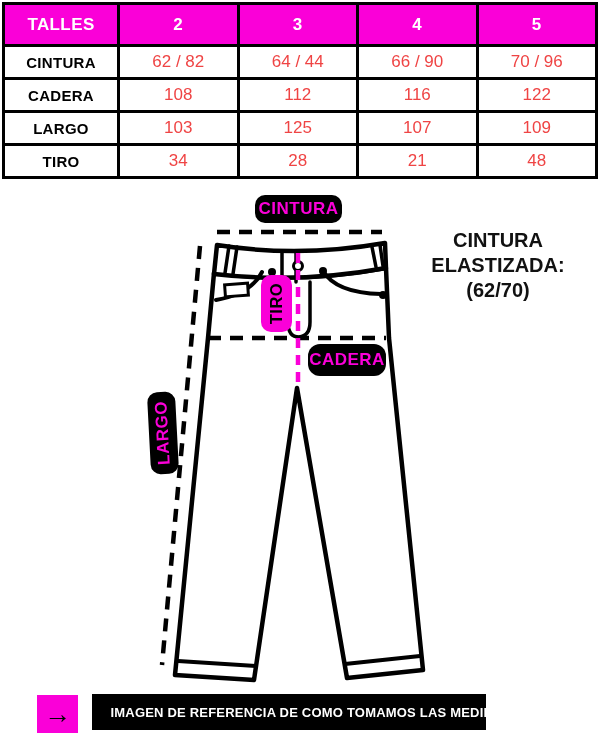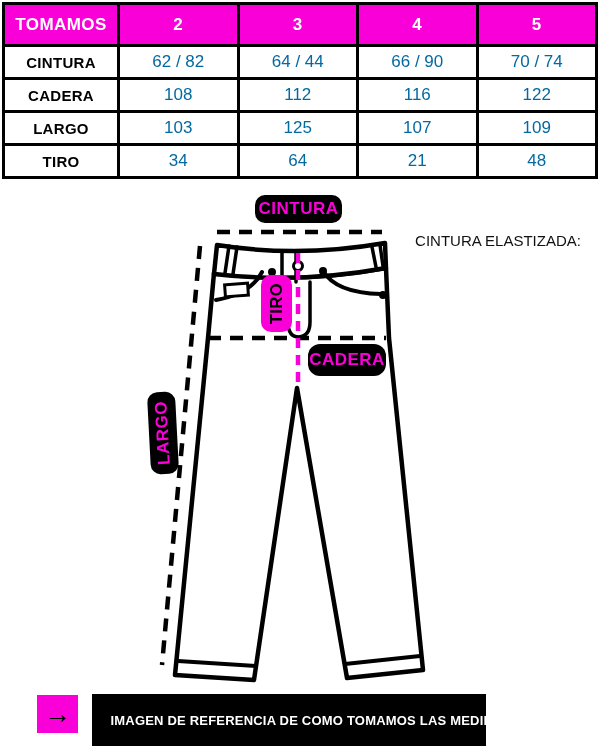--- a/index.html
+++ b/index.html
@@ -27,50 +27,50 @@
     text-align:center;vertical-align:middle;padding:0;
   }
   .size-table thead th{
     background:var(--magenta);color:var(--white);
     font-size:17px;font-weight:700;height:42px;letter-spacing:.4px;
   }
   .size-table tbody th{
     font-size:15px;font-weight:700;color:var(--black);height:33px;letter-spacing:.3px;
   }
   .size-table tbody td{
-    font-size:17px;font-weight:400;color:#0369a1;height:33px;margin-left:20px;
+    font-size:17px;font-weight:400;color:#ef4444;height:33px;margin-left:20px;
   }
   
   .diagram-svg{position:absolute;left:0;top:0;width:600px;height:750px;}
   .tag{
     position:absolute;display:flex;align-items:center;justify-content:center;
     background:var(--black);color:var(--magenta);
     font-weight:700;font-size:17px;letter-spacing:.5px;
     border-radius:10px;
   }
   .tag-cintura{left:255px;top:195px;width:87px;height:28px;}
   .tag-cadera{left:308px;top:344px;width:78px;height:32px;border-radius:12px;}
   .tag-largo{left:122px;top:419px;width:82px;height:28px;transform:rotate(-93deg);}
   .tag-tiro{
     left:248px;top:288px;width:57px;height:31px;transform:rotate(-90deg);
     background:var(--magenta);color:var(--black);font-size:16.5px;
   }
   .waist-note{
     position:absolute;left:398px;top:228px;width:200px;
     text-align:center;color:#111;font-size:16px;line-height:25px;
   }
-  .waist-note .bold{font-weight:400;font-size:15px;}
+  .waist-note .bold{font-weight:700;font-size:20px;}
   
   .footer-arrow-box{
     position:absolute;left:37px;top:695px;width:41px;height:38px;
     background:var(--magenta);display:flex;align-items:center;justify-content:center;
   }
   .footer-arrow-box .arrow{color:var(--black);font-size:27px;line-height:1;font-weight:400;}
   .footer-banner{
-    position:absolute;left:92px;top:694px;width:394px;height:52px;
+    position:absolute;left:92px;top:694px;width:394px;height:36px;
     background:var(--black);color:var(--white);
     display:flex;align-items:center;justify-content:center;
     font-size:13px;font-weight:700;letter-spacing:.2px;white-space:nowrap;padding-left:44px;
   }
   
   .ink{stroke:var(--black);fill:none;stroke-linecap:round;stroke-linejoin:round;}
   .fillw{fill:#fff;}
   .dash{stroke:var(--black);fill:none;stroke-width:4.5;stroke-dasharray:13 9;stroke-linecap:butt;}
   .dash-magenta{stroke:var(--magenta);fill:none;stroke-width:4.5;stroke-dasharray:10 7;stroke-linecap:butt;}
 </style>
@@ -80,53 +80,53 @@
 <table class="size-table">
   <colgroup>
     <col style="width:115px">
       <col>
       <col>
       <col>
       <col>
   </colgroup>
   <thead>
     <tr>
-      <th>TOMAMOS</th>
+      <th>TALLES</th>
       <th>2</th>
       <th>3</th>
       <th>4</th>
       <th>5</th>
     </tr>
   </thead>
   <tbody>
     <tr>
       <th>CINTURA</th>
       <td>62 / 82</td>
       <td>64 / 44</td>
       <td>66 / 90</td>
-      <td>70 / 74</td>
+      <td>70 / 96</td>
     </tr>
     <tr>
       <th>CADERA</th>
       <td>108</td>
       <td>112</td>
       <td>116</td>
       <td>122</td>
     </tr>
     <tr>
       <th>LARGO</th>
       <td>103</td>
       <td>125</td>
       <td>107</td>
       <td>109</td>
     </tr>
     <tr>
       <th>TIRO</th>
       <td>34</td>
-      <td>64</td>
+      <td>28</td>
       <td>21</td>
       <td>48</td>
     </tr>
   </tbody>
 </table>
 
 <svg class="diagram-svg" viewBox="0 0 600 750">
 
   <path class="ink fillw" stroke-width="4.5" d="M 214,273 L 208,338 L 175,675 L 254,680 L 297,388 L 347,678 L 423,670 L 389,338 L 386,268 Q 299,284 214,273 Z"></path>
 
@@ -165,20 +165,21 @@
 </div>
 <div class="tag tag-cadera">
   <span>CADERA</span>
 </div>
 <div class="tag tag-largo">
   <span>LARGO</span>
 </div>
 
 <div class="waist-note">
   <div class="bold">CINTURA ELASTIZADA:</div>
+  <div class="bold">(62/70)</div>
 </div>
 
 <div class="footer-arrow-box">
   <span class="arrow">→</span>
 </div>
 <div class="footer-banner">
   <span>IMAGEN DE REFERENCIA DE COMO TOMAMOS LAS MEDIDAS</span>
 </div>
 
 </body></html>

